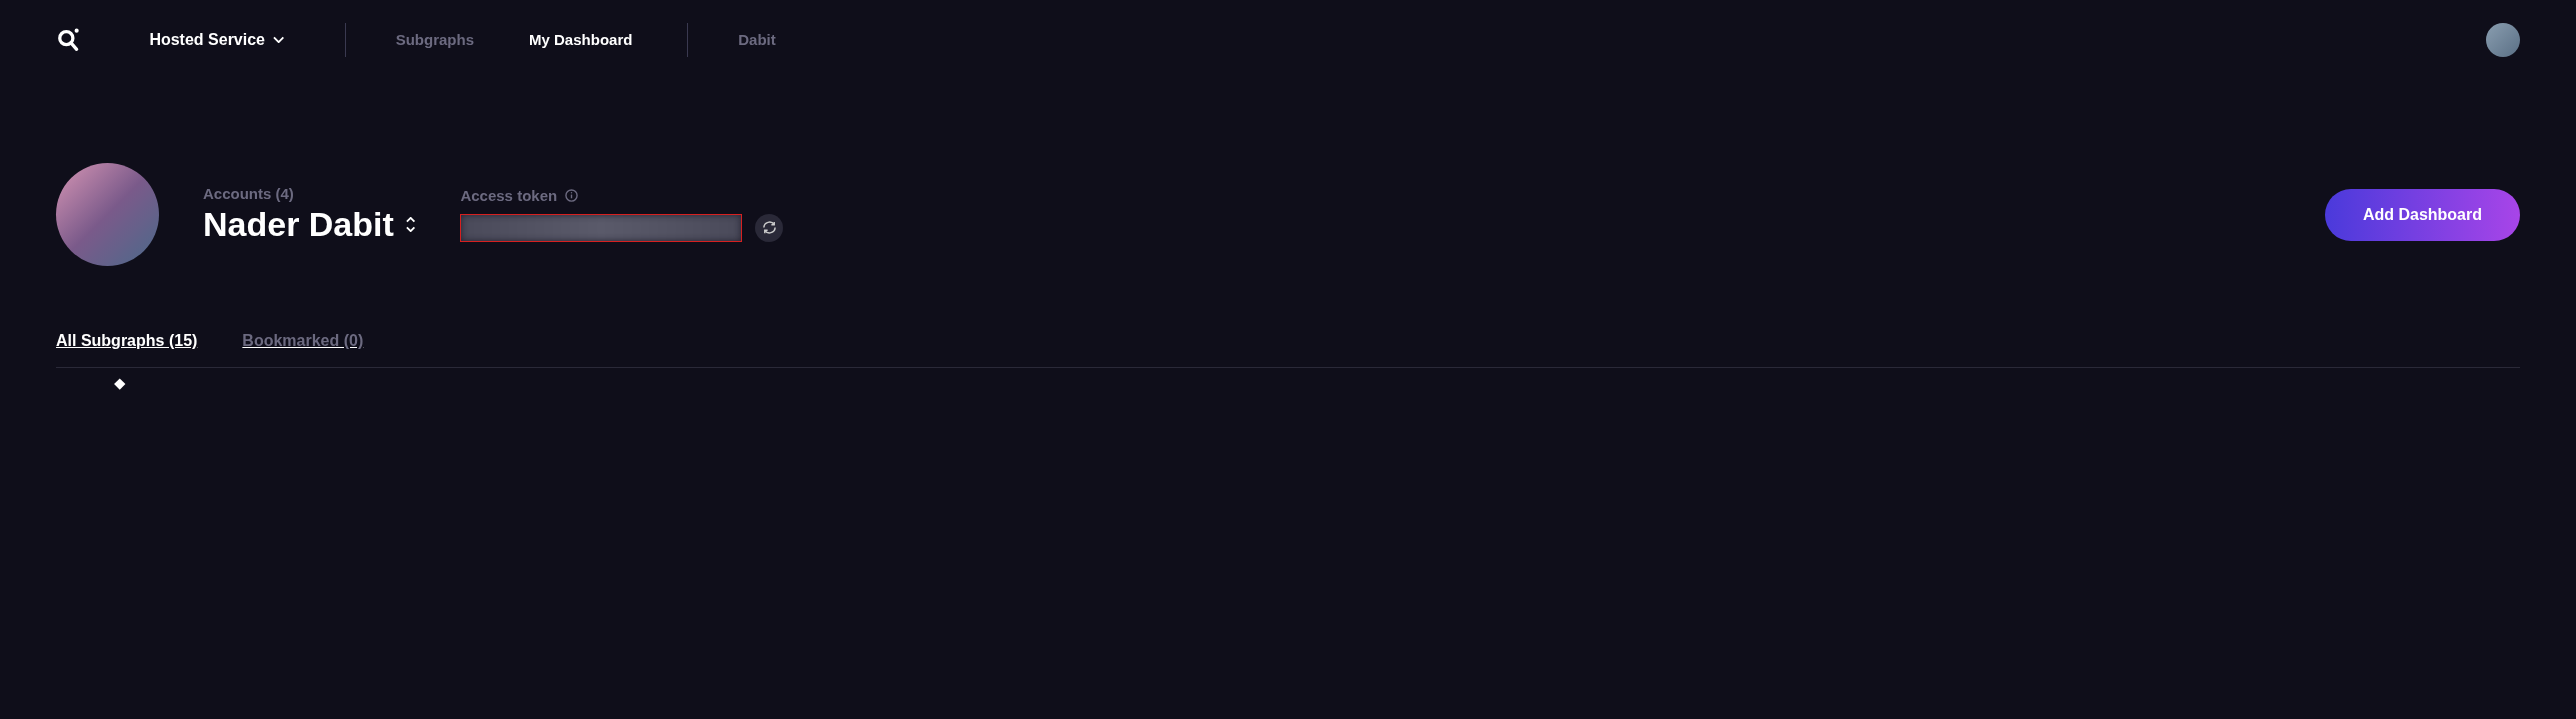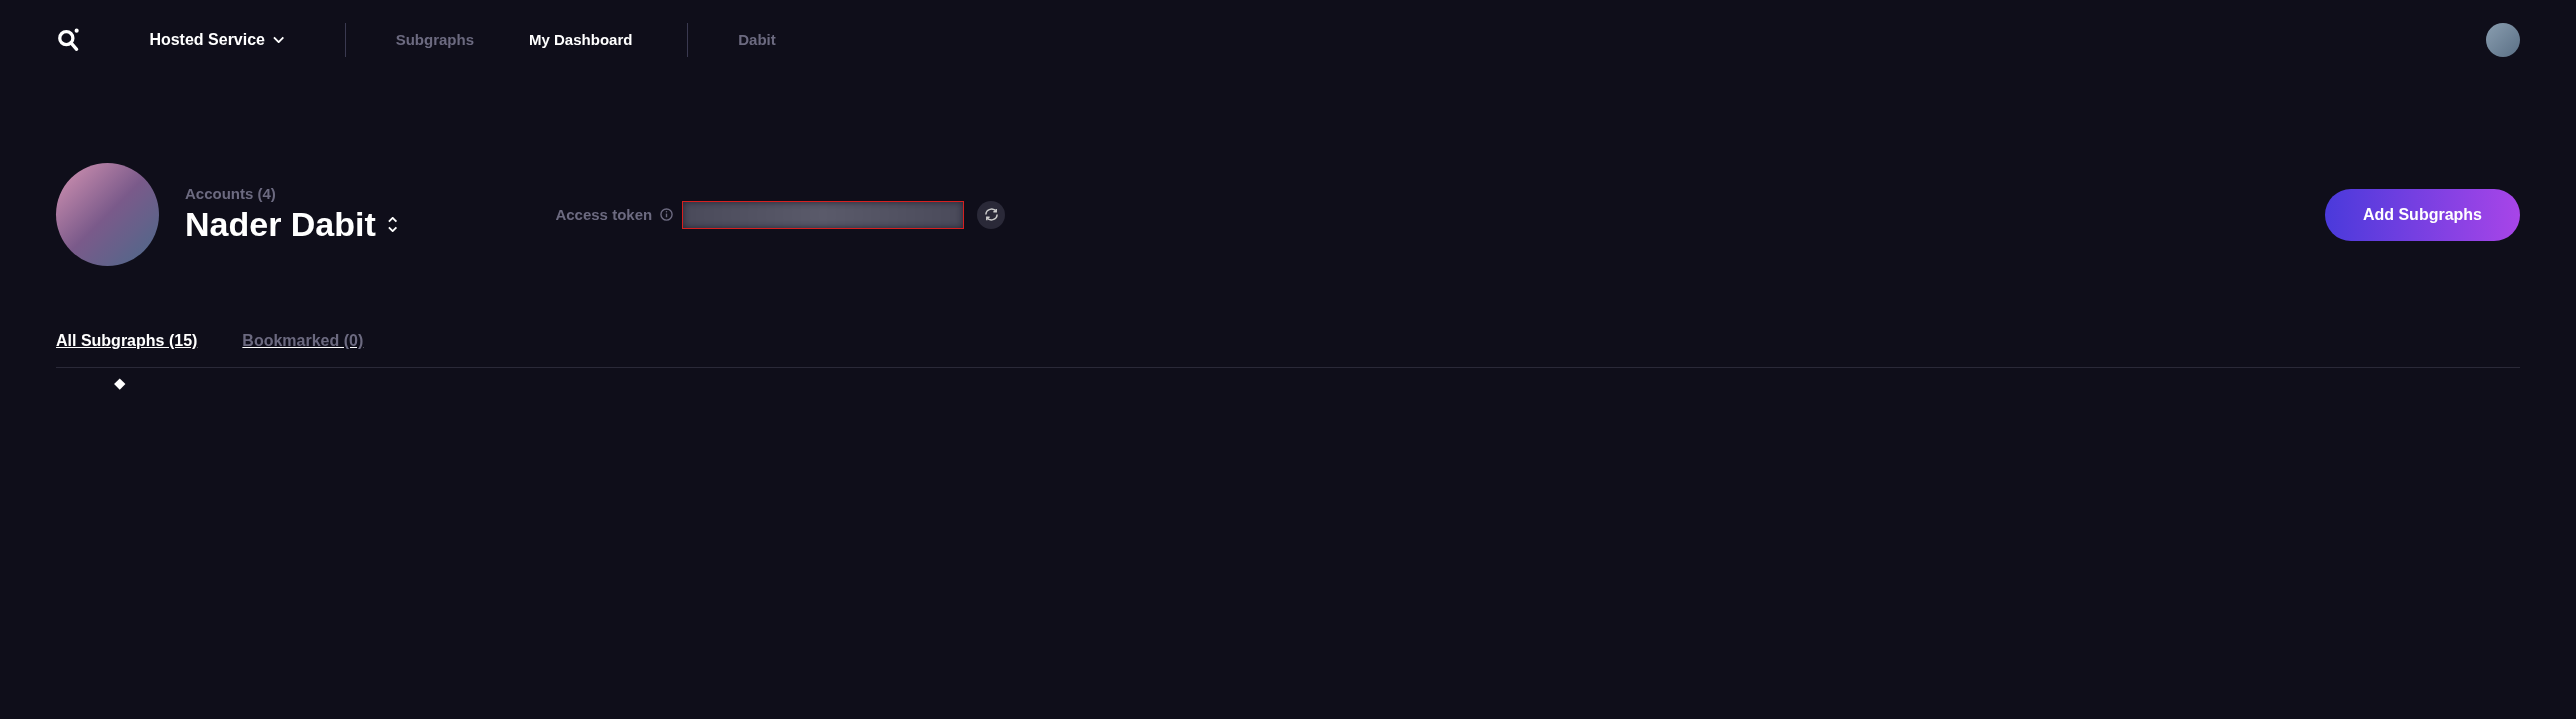--- a/index.html
+++ b/index.html
@@ -52,21 +52,21 @@
       background: linear-gradient(135deg, #8a9eb0 0%, #5a6f85 100%);
       margin-left: auto;
       cursor: pointer;
     }
     .main {
       padding: 84px 56px 0;
     }
     .profile-row {
       display: flex;
       align-items: center;
-      gap: 26px;
+      gap: 44px;
     }
     .avatar-large {
       width: 103px;
       height: 103px;
       border-radius: 50%;
       background: linear-gradient(135deg, #d896b5 0%, #7a5a8a 50%, #4a6a8a 100%);
       flex-shrink: 0;
     }
     .user-info {
       display: flex;
@@ -88,23 +88,22 @@
       font-weight: 700;
       color: #ffffff;
     }
     .sort-icon {
       display: flex;
       flex-direction: column;
       gap: 1.9px;
       cursor: pointer;
     }
     .token-section {
-      margin-left: 131px;
-      display: flex;
-      flex-direction: row;
+      display: flex;
+      flex-direction: column;
       gap: 9.4px;
     }
     .token-label-row {
       display: flex;
       align-items: center;
       gap: 7.5px;
     }
     .token-label {
       font-size: 15px;
       color: #6c6a80;
@@ -241,21 +240,21 @@
         <div class="token-box"></div>
         <div class="refresh-btn">
           <svg width="15" height="15" viewBox="0 0 16 16">
             <path d="M2 8 A6 6 0 0 1 13 5 M14 8 A6 6 0 0 1 3 11" fill="none" stroke="#cccccc" stroke-width="1.6"></path>
             <path d="M13 2 L13 5 L10 5" fill="none" stroke="#cccccc" stroke-width="1.6"></path>
             <path d="M3 14 L3 11 L6 11" fill="none" stroke="#cccccc" stroke-width="1.6"></path>
           </svg>
         </div>
       </div>
     </div>
-    <button class="add-btn">Add Subgraphs</button>
+    <button class="add-btn">Add Dashboard</button>
   </div>
 
   <div class="tabs">
     <div class="tab active">All Subgraphs (15)</div>
     <div class="tab inactive">Bookmarked (0)</div>
     <div class="diamond"></div>
   </div>
 </div>
 
 

